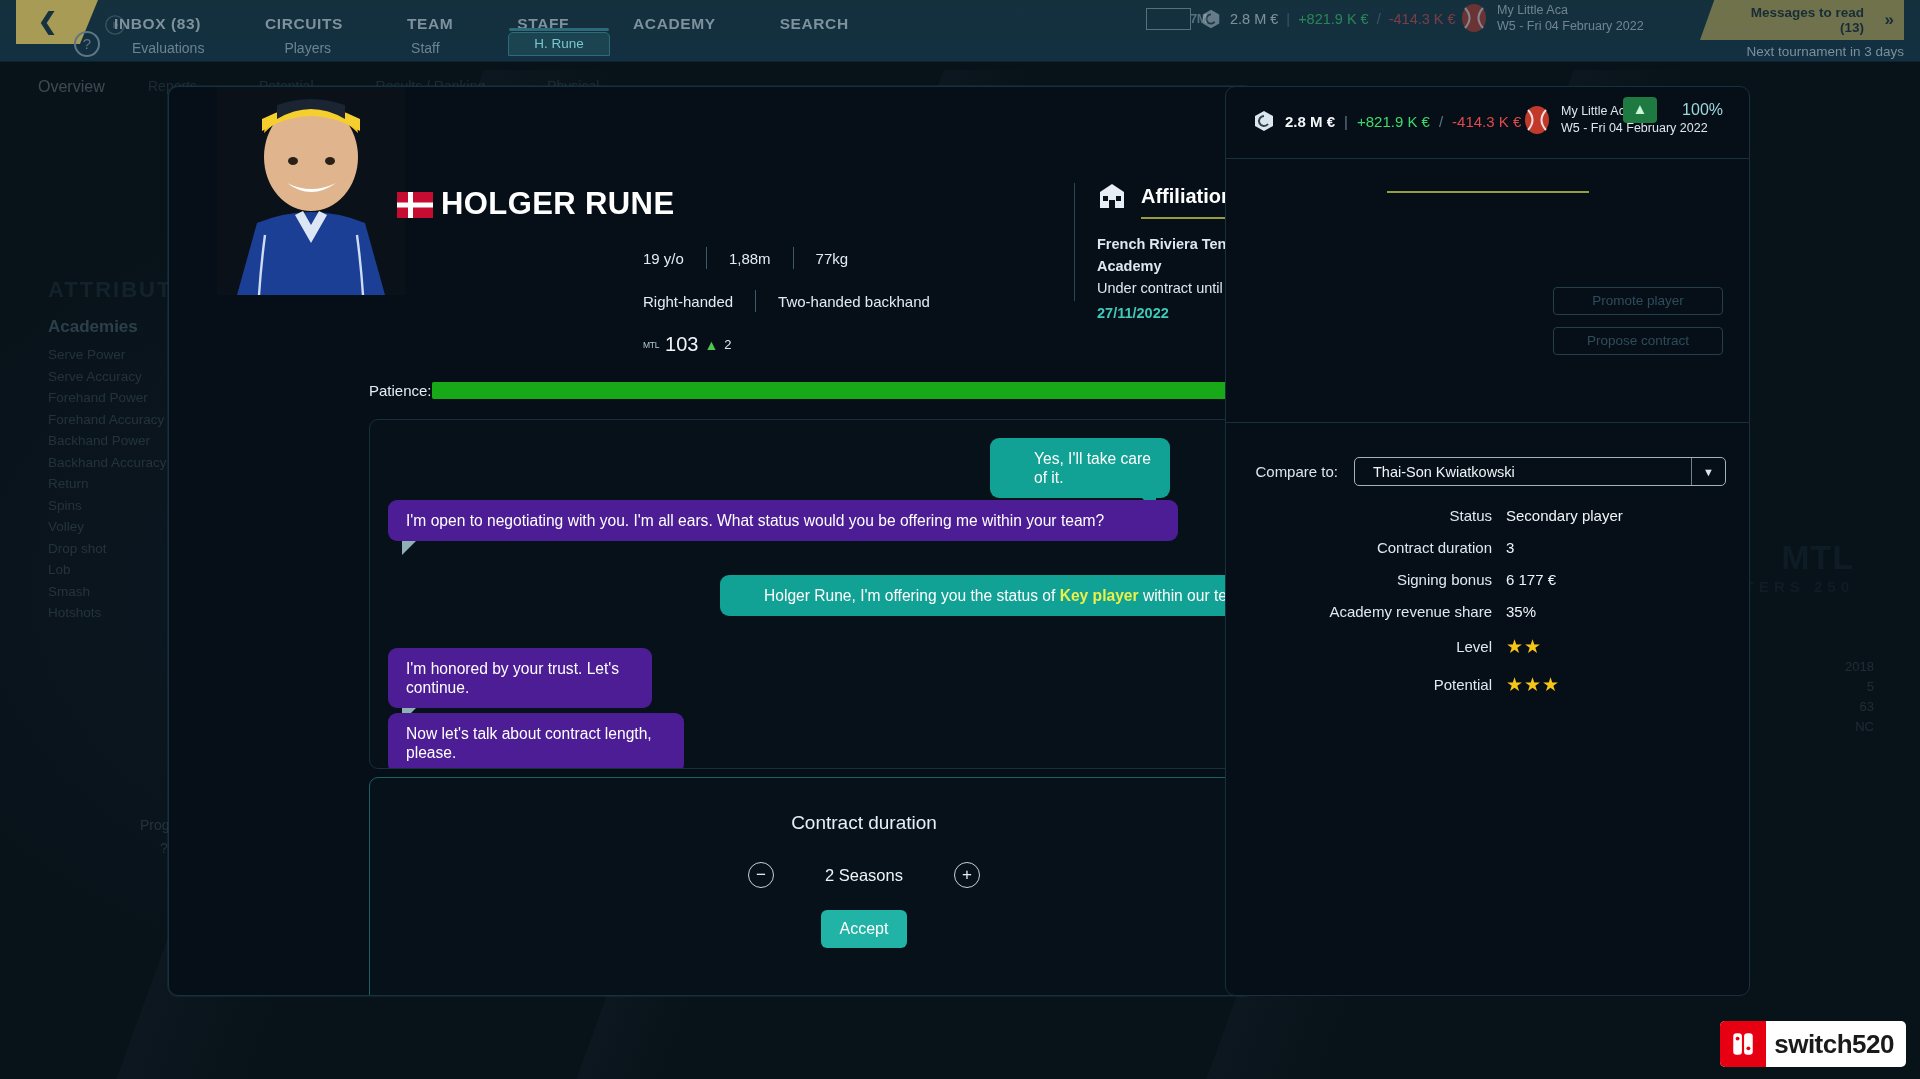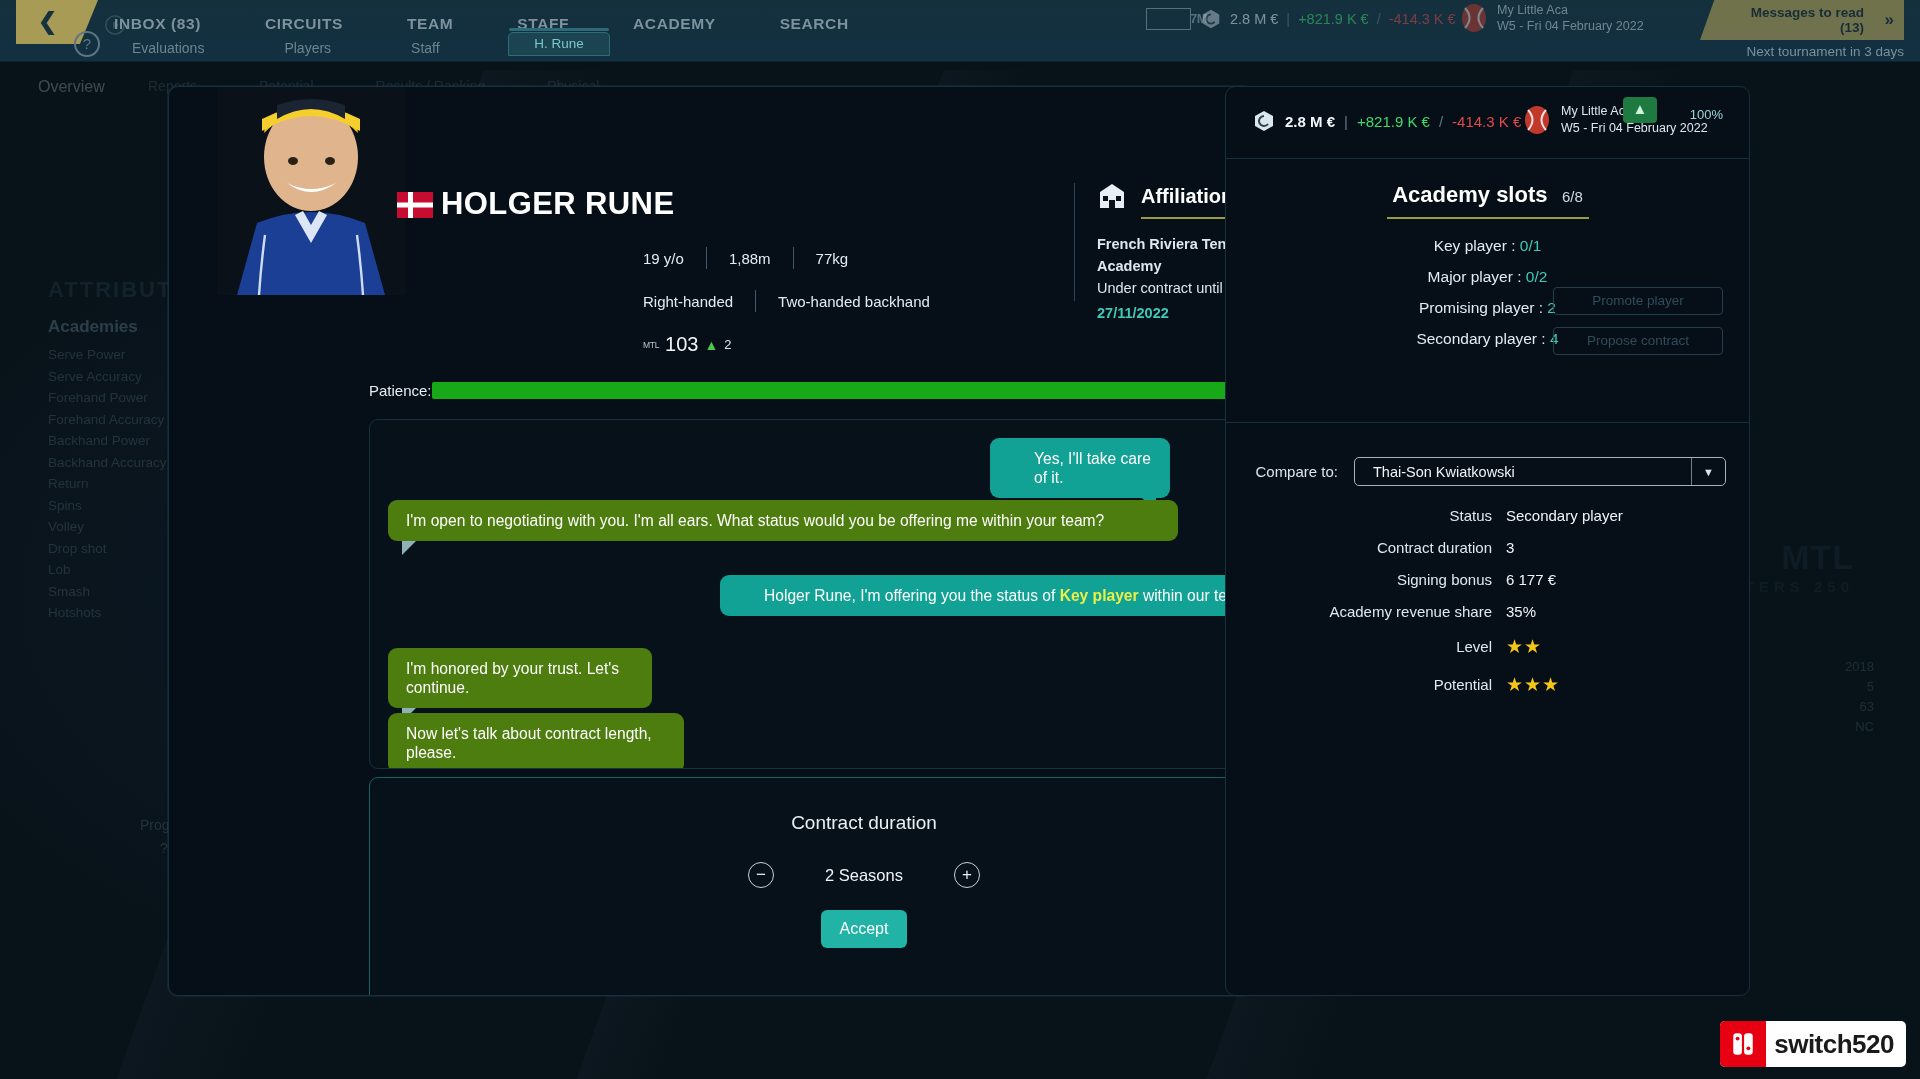--- a/index.html
+++ b/index.html
@@ -103,21 +103,21 @@
   
   .patience-row { position:absolute; left:200px; top:295px; width:890px; display:flex; align-items:center; }
   .patience-lbl { font-size:15px; color:#e5ecf2; }
   .patience-track { flex:1; height:17px; background:#2b3d46; border-radius:2px; overflow:hidden; }
   .patience-fill { height:100%; background:#18a918; }
 
   
   .chat-panel { position:absolute; left:200px; top:332px; width:990px; height:350px;
     background:#07111a; border:1px solid #16303e; border-radius:9px; overflow:hidden; }
   .bubble { position:absolute; border-radius:9px; padding:11px 18px; font-size:15.6px; line-height:19px; }
-  .bub-them { background:#4d7c0f; color:#ffffff; }
+  .bub-them { background:#4c1d95; color:#ffffff; }
   .bub-them::after { content:""; position:absolute; left:14px; bottom:-14px; border-left:14px solid #8fb0b6; border-bottom:14px solid transparent; }
   .bub-me { background:#11a295; color:#ffffff;padding-left:44px; }
   .bub-me::after { content:""; position:absolute; right:14px; bottom:-14px; border-right:14px solid #11a295; border-bottom:14px solid transparent; }
   .hl { color:#e8f04a; font-weight:bold; }
 
   
   .form-panel { position:absolute; left:200px; top:690px; width:990px; height:257px;
     background:#07111a; border:1px solid #18616a; border-radius:9px; }
   .form-title { position:absolute; left:0; right:0; top:34px; text-align:center; font-size:19px; color:#e9f0f5; }
   .stepper { position:absolute; left:0; right:0; top:84px; display:flex; justify-content:center; align-items:center; gap:36px; }
@@ -155,21 +155,21 @@
   .sel-caret { width:34px; height:27px; border-left:1px solid #6c838f; display:flex; align-items:center; justify-content:center; color:#dce6ed; font-size:11px; }
 
   .cmp-table { position:absolute; left:0; top:420px; width:100%; }
   .cmp-line { display:flex; align-items:center; margin-bottom:15px; }
   .cmp-key { width:280px; text-align:right; font-size:15px; color:#dfe8ef; padding-right:14px; }
   .cmp-val { font-size:15px; color:#f0f5f9; }
   .stars { color:#f5c518; font-size:19px; letter-spacing:1px; }
 
   .ghost-btn { position:absolute; right:26px; width:170px; height:28px; border:1px solid #2c4a5a;
     border-radius:4px; color:#3a5b6c; font-size:13.5px; text-align:center; line-height:26px; opacity:.8; }
-  .zoom-badge { position:absolute; right:26px; top:20px; font-size:13px; color:#9fd6dd; }
+  .zoom-badge { position:absolute; right:26px; top:14px; font-size:16px; color:#9fd6dd; }
   .up-arrow { position:absolute; right:92px; top:10px; width:34px; height:26px; background:#1f7a42; border-radius:4px;
     color:#cdf5d8; font-size:15px; text-align:center; line-height:24px; }
 
   
   .watermark { position:absolute; right:14px; bottom:12px; height:46px; display:flex; align-items:center;
     background:#fff; border-radius:5px; padding:0 12px 0 0; }
   .wm-sw { width:46px; height:46px; background:#e60012; border-radius:5px 0 0 5px; display:flex; align-items:center; justify-content:center; }
   .wm-txt { font-size:26px; font-weight:bold; color:#1a1a1a; margin-left:8px; letter-spacing:-.5px; }
 </style>
 </head>
@@ -416,39 +416,21 @@
         <div>
           <div class="t">My Little Aca</div>
           <div class="t">W5 - Fri 04 February 2022</div>
         </div>
       </div>
       <div class="up-arrow">▲</div>
       <div class="zoom-badge">100%</div>
     </div>
 
     <div class="slots">
-      <div class="slots-head">
-        <span class="slots-title">Academy slots</span>
-        <span class="slots-count">6/8</span>
-      </div>
       <div class="slots-underline"></div>
-      <div class="slot-rows">
-        <div class="slot-row">
-          <span>Key player : </span><b>0/1</b>
-        </div>
-        <div class="slot-row">
-          <span>Major player : </span><b>0/2</b>
-        </div>
-        <div class="slot-row">
-          <span>Promising player : </span><b>2</b>
-        </div>
-        <div class="slot-row">
-          <span>Secondary player : </span><b>4</b>
-        </div>
-      </div>
     </div>
 
     <div class="panel-div"></div>
 
     <div class="ghost-btn" style="top:200px;">Promote player</div>
     <div class="ghost-btn" style="top:240px;">Propose contract</div>
 
     <div class="compare-row">
       <div class="compare-lbl">Compare to:</div>
       <div class="compare-select">

